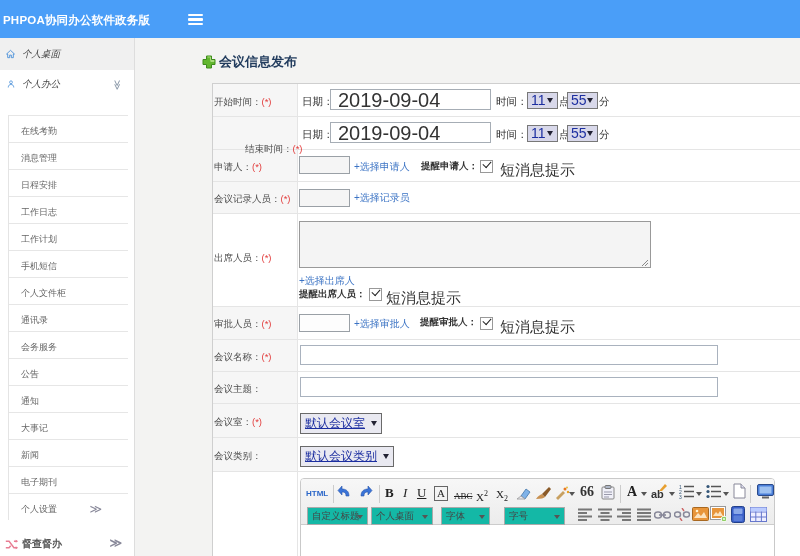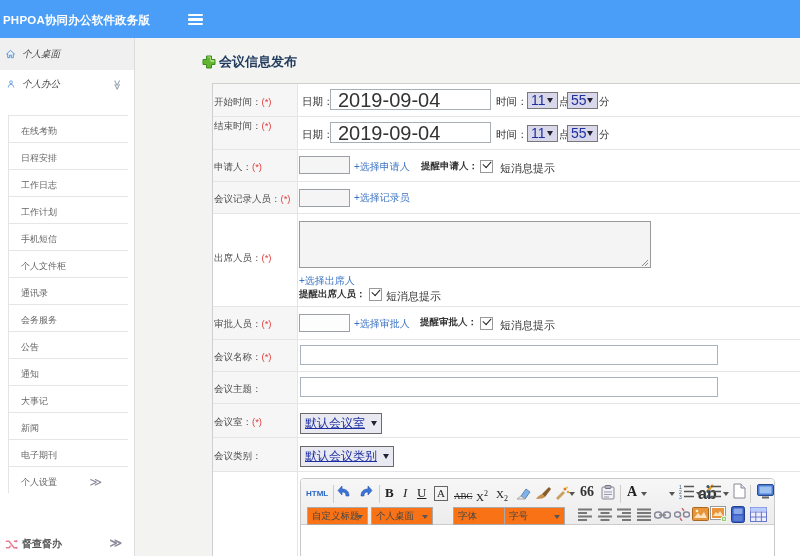--- a/index.html
+++ b/index.html
@@ -34,26 +34,26 @@
 .lbl em { color:#e23b3b; font-style:normal; }
 .ctext { position:absolute; font-size:10.5px; color:#333; white-space:nowrap; }
 .inp { position:absolute; background:#fff; border:1px solid #a6adb5; }
 .smallinp { position:absolute; background:#f5f5f5; border:1px solid #9aa0a6; width:51px; height:18px; }
 .lav { position:absolute; background:#d8d8ea; border:1px solid #787878; color:#1c2ea0; font-size:14px; text-align:left; }
 .lav .ar { position:absolute; right:4px; top:50%; margin-top:-2.5px; width:0; height:0; border-left:3.5px solid transparent; border-right:3.5px solid transparent; border-top:5px solid #223; }
 .link { position:absolute; color:#3b73c4; font-size:10px; white-space:nowrap; }
 .boldlab { position:absolute; font-size:9.5px; font-weight:bold; color:#333; white-space:nowrap; }
 .cb { position:absolute; width:13px; height:13px; border:1px solid #999; background:#fff; }
 .cb:after { content:""; position:absolute; left:2px; top:0px; width:7px; height:4px; border-left:1.6px solid #222; border-bottom:1.6px solid #222; transform:rotate(-48deg); }
-.cbt { position:absolute; font-size:11px; color:#333; white-space:nowrap; }
+.cbt { position:absolute; font-size:15px; color:#333; white-space:nowrap; }
 .ticon { position:absolute; line-height:16px; }
 .tsvg { position:absolute; }
 .tsep { position:absolute; top:6px; width:1px; height:18px; background:#ccc; }
 .tarr { position:absolute; width:0; height:0; border-left:3.5px solid transparent; border-right:3.5px solid transparent; border-top:4px solid #555; }
-.tdrop { position:absolute; top:28px; height:18px; background:#f97316; border:1px solid #aaa; font-size:9.5px; color:#444; line-height:16px; padding-left:4px; white-space:nowrap; overflow:hidden; }
+.tdrop { position:absolute; top:28px; height:18px; background:#14b8a6; border:1px solid #aaa; font-size:9.5px; color:#444; line-height:16px; padding-left:4px; white-space:nowrap; overflow:hidden; }
 .tdrop:after { content:""; position:absolute; right:4px; top:7px; border-left:3.5px solid transparent; border-right:3.5px solid transparent; border-top:4px solid #555; }
 </style>
 </head>
 <body>
 
 <div id="topbar">
   <div class="brand">PHPOA协同办公软件政务版</div>
   <div id="burger">
       <div></div>
       <div></div>
@@ -71,20 +71,21 @@
   <div class="sitem" style="height:28px;line-height:28px;">
     <svg class="sicon" style="left:7px;top:8px;width:8px;height:12px;" viewBox="0 0 16 16">
         <circle cx="8" cy="4.5" r="2.8" fill="none" stroke="#4a90d9" stroke-width="1.6"></circle>
         <path d="M2.5 15 C2.5 10.5 5 9 8 9 C11 9 13.5 10.5 13.5 15" fill="none" stroke="#4a90d9" stroke-width="1.6"></path>
       </svg>
     <span class="txt">个人办公</span>
     <span class="chev" style="top:1px;transform:rotate(90deg);right:12px;font-size:10px;color:#8a98a8;">≫</span>
   </div>
   <div id="submenu">
     <div class="mi">在线考勤</div>
+    <div class="mi">消息管理</div>
     <div class="mi">日程安排</div>
     <div class="mi">工作日志</div>
     <div class="mi">工作计划</div>
     <div class="mi">手机短信</div>
     <div class="mi">个人文件柜</div>
     <div class="mi">通讯录</div>
     <div class="mi">会务服务</div>
     <div class="mi">公告</div>
     <div class="mi">通知</div>
     <div class="mi">大事记</div>
@@ -127,21 +128,21 @@
   <div class="tl" style="left:213px;top:181px;width:587px;height:1px;"></div>
   <div class="tl" style="left:213px;top:213px;width:587px;height:1px;"></div>
   <div class="tl" style="left:213px;top:306px;width:587px;height:1px;"></div>
   <div class="tl" style="left:213px;top:339px;width:587px;height:1px;"></div>
   <div class="tl" style="left:213px;top:371px;width:587px;height:1px;"></div>
   <div class="tl" style="left:213px;top:403px;width:587px;height:1px;"></div>
   <div class="tl" style="left:213px;top:437px;width:587px;height:1px;"></div>
   <div class="tl" style="left:213px;top:471px;width:587px;height:1px;"></div>
 
   <div class="lbl" style="top:96px;">开始时间：<em>(*)</em></div>
-  <div class="lbl" style="top:120px;">结束时间：<em>(*)</em></div>
+  <div class="lbl" style="top:143px;margin-left:31px;">结束时间：<em>(*)</em></div>
   <div class="lbl" style="top:161px;">申请人：<em>(*)</em></div>
   <div class="lbl" style="top:193px;">会议记录人员：<em>(*)</em></div>
   <div class="lbl" style="top:252px;">出席人员：<em>(*)</em></div>
   <div class="lbl" style="top:318px;">审批人员：<em>(*)</em></div>
   <div class="lbl" style="top:351px;">会议名称：<em>(*)</em></div>
   <div class="lbl" style="top:383px;">会议主题：</div>
   <div class="lbl" style="top:416px;">会议室：<em>(*)</em></div>
   <div class="lbl" style="top:450px;">会议类别：</div>
 
   <div class="ctext" style="left:302px;top:95px;">日期：</div>
@@ -227,21 +228,21 @@
     <div class="tarr" style="left:268px;top:13px;"></div>
     <div class="ticon" style="left:279px;top:5px;font-family:'Liberation Serif',serif;font-size:14px;font-weight:bold;color:#333;">66</div>
     <svg class="tsvg" style="left:300px;top:6px;" width="14" height="15" viewBox="0 0 14 15">
         <rect x="1" y="2" width="12" height="12" rx="1" fill="#f0f0f8" stroke="#888"></rect>
         <rect x="4" y="0.5" width="6" height="3" rx="1" fill="#b0b8c8" stroke="#777"></rect>
         <path d="M3 7 h8 M3 9.5 h8 M3 12 h5" stroke="#99a" stroke-width="1"></path>
       </svg>
     <div class="tsep" style="left:319px;"></div>
     <div class="ticon" style="left:326px;top:5px;font-family:'Liberation Serif',serif;font-size:14px;font-weight:bold;color:#222;">A</div>
     <div class="tarr" style="left:340px;top:13px;"></div>
-    <div class="ticon" style="left:350px;top:7px;font-size:16px;font-weight:bold;color:#333;margin-left:47px;">ab<svg style="position:absolute;left:6px;top:-4px;" width="12" height="10" viewBox="0 0 12 10">
+    <div class="ticon" style="left:350px;top:7px;font-size:11px;font-weight:bold;color:#333;">ab<svg style="position:absolute;left:6px;top:-4px;" width="12" height="10" viewBox="0 0 12 10">
           <path d="M2 9 L8 2 L10 4 L5 9 Z" fill="#e8a030"></path>
         </svg></div>
     <div class="tarr" style="left:368px;top:13px;"></div>
     <svg class="tsvg" style="left:378px;top:5px;" width="16" height="15" viewBox="0 0 16 15">
         <text x="0" y="5" font-size="5" fill="#357">1</text>
         <text x="0" y="10" font-size="5" fill="#357">2</text>
         <text x="0" y="15" font-size="5" fill="#357">3</text>
         <path d="M5 2.5 h10 M5 7.5 h10 M5 12.5 h10" stroke="#555" stroke-width="1.6"></path>
       </svg>
     <div class="tarr" style="left:395px;top:13px;"></div>
@@ -258,21 +259,21 @@
       </svg>
     <div class="tsep" style="left:449px;"></div>
     <svg class="tsvg" style="left:456px;top:5px;" width="17" height="15" viewBox="0 0 17 15">
         <rect x="0.5" y="0.5" width="16" height="11" rx="1.5" fill="#4a7ed8" stroke="#2a4a8a"></rect>
         <rect x="2.5" y="2.5" width="12" height="7" fill="#9ec1f0"></rect>
         <rect x="5" y="12.5" width="7" height="2" fill="#666"></rect>
       </svg>
 
     <div class="tdrop" style="left:6px;width:61px;">自定义标题</div>
     <div class="tdrop" style="left:70px;width:62px;">个人桌面</div>
-    <div class="tdrop" style="left:152px;width:63px;">字体</div>
+    <div class="tdrop" style="left:140px;width:49px;">字体</div>
     <div class="tdrop" style="left:203px;width:61px;">字号</div>
     <svg class="tsvg" style="left:277px;top:29px;" width="15" height="14" viewBox="0 0 15 14">
         <path d="M0 1.5 h14 M0 5 h9 M0 8.5 h14 M0 12 h9" stroke="#777" stroke-width="2"></path>
       </svg>
     <svg class="tsvg" style="left:297px;top:29px;" width="15" height="14" viewBox="0 0 15 14">
         <path d="M0 1.5 h14 M2.5 5 h9 M0 8.5 h14 M2.5 12 h9" stroke="#777" stroke-width="2"></path>
       </svg>
     <svg class="tsvg" style="left:316px;top:29px;" width="15" height="14" viewBox="0 0 15 14">
         <path d="M0 1.5 h14 M5 5 h9 M0 8.5 h14 M5 12 h9" stroke="#777" stroke-width="2"></path>
       </svg>

